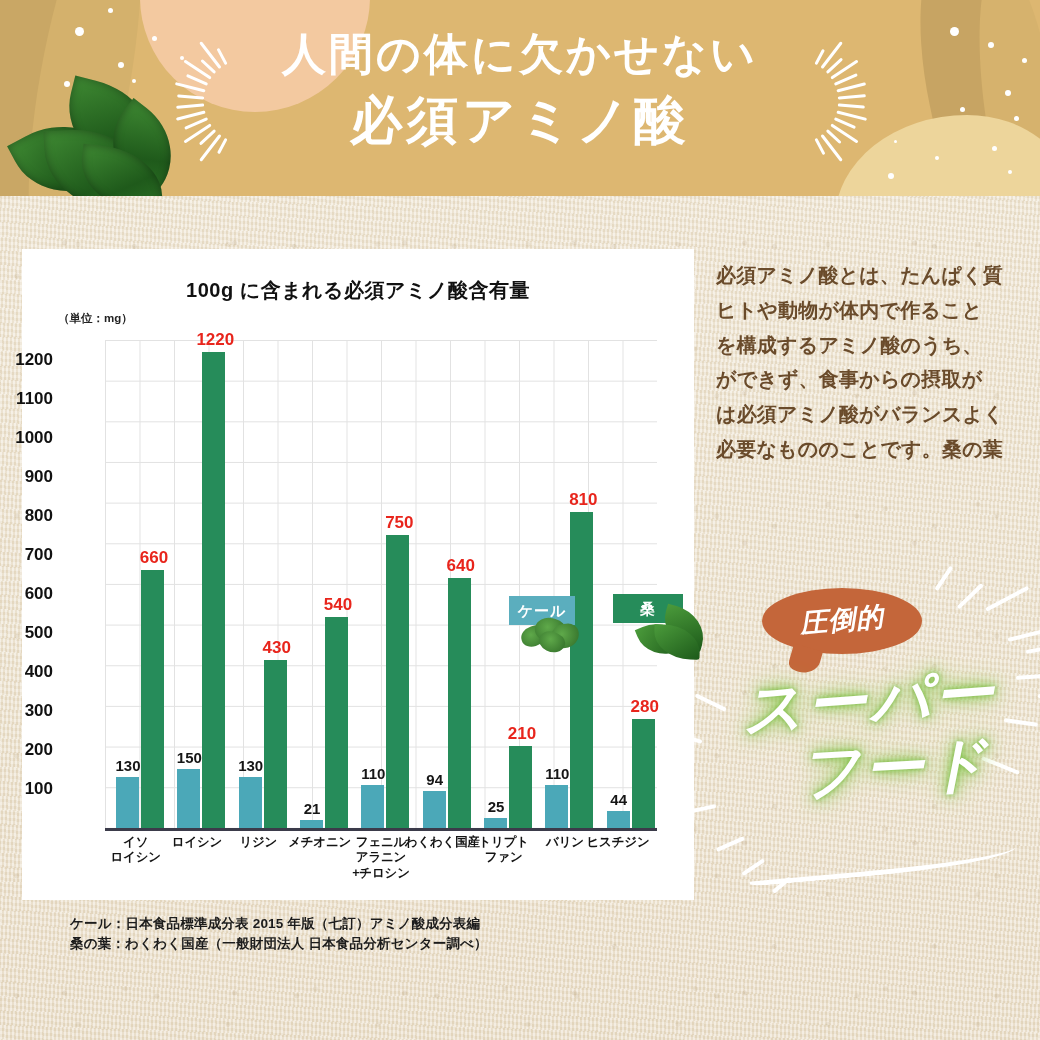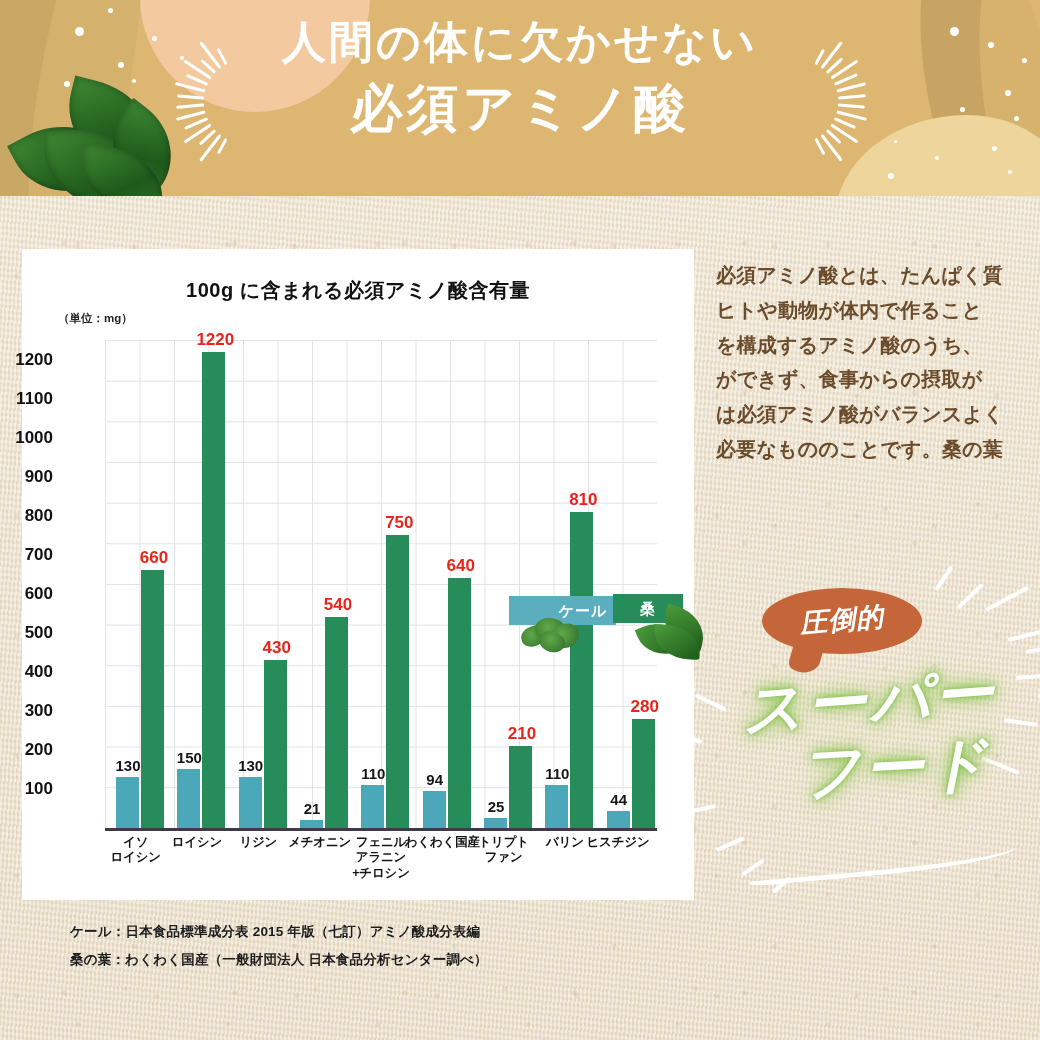--- a/index.html
+++ b/index.html
@@ -33,21 +33,21 @@
   .bn-stripe1{left:-60px;top:-90px;width:150px;height:420px;background:#C9A765;border-radius:50% 50% 40% 40%;transform:rotate(13deg);}
   .bn-stripe2{left:40px;top:-120px;width:90px;height:400px;background:#D4B16C;border-radius:50%;transform:rotate(10deg);}
   .bn-stripe3{left:930px;top:-70px;width:120px;height:340px;background:#C7A463;border-radius:48%;transform:rotate(-12deg);}
   .bn-stripe4{left:985px;top:-40px;width:70px;height:300px;background:#D6B26D;border-radius:50%;transform:rotate(-8deg);}
   .bn-circle{left:140px;top:-118px;width:230px;height:230px;background:#F3C9A0;border-radius:50%;}
   .bn-blob{left:835px;top:115px;width:240px;height:150px;background:#EDD59B;border-radius:55% 45% 10% 10%/70% 60% 5% 5%;}
   .dot{position:absolute;border-radius:50%;background:#fff;}
   .ray{position:absolute;background:#fff;border-radius:3px;height:3px;transform-origin:0 50%;}
 
   .title-wrap{position:absolute;left:0;top:0;width:1040px;text-align:center;}
-  .t1{margin-top:20px;font-size:44px;font-weight:bold;color:#fff;letter-spacing:3px;line-height:1;}
+  .t1{margin-top:32px;font-size:44px;font-weight:bold;color:#fff;letter-spacing:3px;line-height:1;}
   .t2{margin-top:18px;font-size:52px;font-weight:bold;color:#fff;letter-spacing:4px;line-height:1;}
 
   
   .leafcluster{position:absolute;left:18px;top:78px;width:170px;height:140px;}
   .lf{position:absolute;background:linear-gradient(150deg,#3f8a33,#1f5a1b 60%,#2d7226);
       border-radius:0 78% 8% 78%;box-shadow:inset 0 0 10px rgba(0,0,0,.35);}
 
   
   .card{position:absolute;left:22px;top:249px;width:672px;height:651px;background:#fff;}
   .chart-title{position:absolute;left:0;top:28px;width:672px;text-align:center;
@@ -71,21 +71,21 @@
   .bar.kale{background:#4BA8B8;left:4px;}
   .bar.mulberry{background:#268C5A;left:29px;}
   .vlab{position:absolute;text-align:center;width:42px;font-size:15px;font-weight:bold;line-height:1;}
   .vlab.k{color:#161616;left:-5px;}
   .vlab.m{color:#E8251C;left:21px;font-size:17px;}
 
   .xlab{position:absolute;top:586px;width:84px;text-align:center;font-size:12.5px;font-weight:bold;
         color:#141414;line-height:1.22;letter-spacing:-.2px;}
   .lg-badge{position:absolute;color:#fff;font-size:15px;font-weight:bold;text-align:center;
             line-height:29px;height:29px;letter-spacing:1px;}
-  .lg-kale{background:#5BAEBE;left:487px;top:347px;width:66px;padding-left:41px;}
+  .lg-kale{background:#5BAEBE;left:487px;top:347px;width:66px;}
   .lg-mul{background:#268C5A;left:591px;top:345px;width:70px;}
   .lg-img{position:absolute;}
   .kale-img{left:497px;top:365px;width:62px;height:42px;}
   .kl{position:absolute;background:radial-gradient(circle at 40% 40%,#5fa94a,#2f6b27);border-radius:50% 40% 55% 45%;}
   .mul-img{left:618px;top:358px;width:70px;height:56px;}
   .ml{position:absolute;background:linear-gradient(145deg,#4b9b3b,#1d5a1a);border-radius:0 80% 6% 80%;}
 
   
   .copy{position:absolute;left:716px;top:258px;width:308px;font-size:20px;font-weight:bold;
         color:#6A4B2B;line-height:1.74;letter-spacing:.2px;}
@@ -106,21 +106,21 @@
      border-bottom:5px solid #fff;border-radius:0 0 60% 10%;transform:rotate(-5deg);}
   .sparks{position:absolute;left:686px;top:590px;width:354px;height:300px;}
 
   .kicker{position:absolute;left:700px;top:916px;width:338px;text-align:center;color:#fff;
     font-size:24px;font-weight:bold;line-height:1.34;
     text-shadow:0 0 10px #86C649,0 0 20px #9DD05C,0 1px 2px rgba(80,120,40,.6);}
 
   
   .notes{position:absolute;left:70px;top:912px;color:#1c1c1c;}
   .n0{font-size:14.5px;font-weight:bold;line-height:1.1;}
-  .n{font-size:13.5px;font-weight:bold;line-height:1.1;margin-top:13px;letter-spacing:.2px;}
+  .n{font-size:13.5px;font-weight:bold;line-height:1.1;margin-top:5px;letter-spacing:.2px;}
 </style>
 </head>
 <body>
 
 <div class="stage">
   <div class="paper"></div>
 
   <div class="banner">
     <div class="bn-shape bn-stripe1"></div>
     <div class="bn-shape bn-stripe2"></div>

